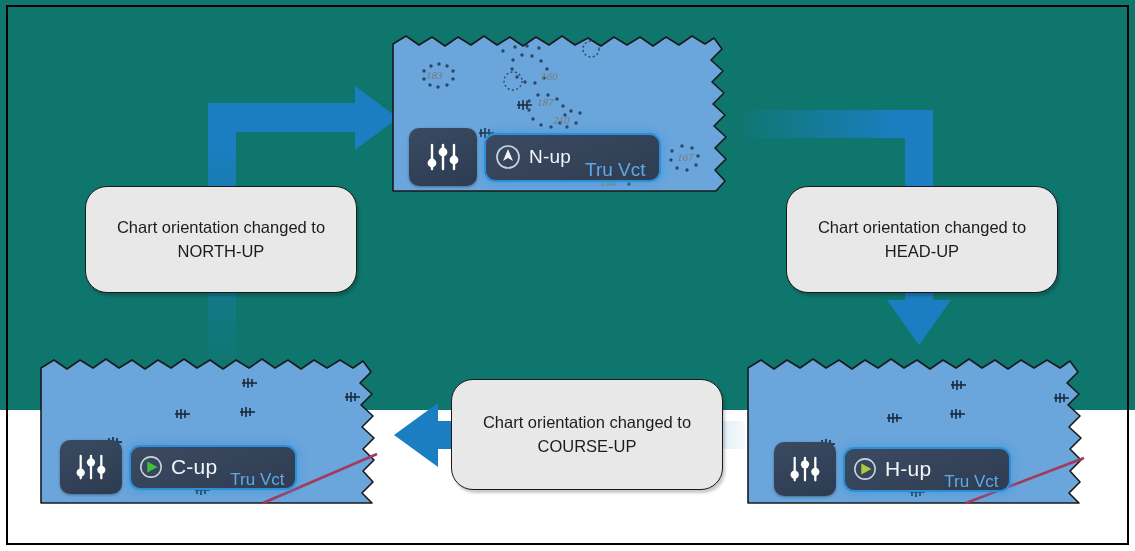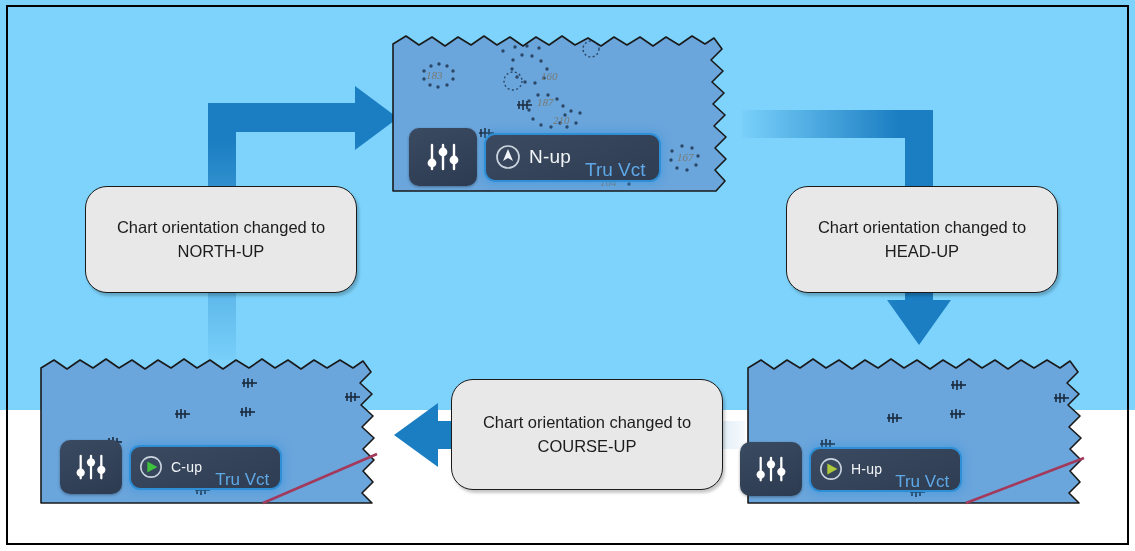--- a/index.html
+++ b/index.html
@@ -10,21 +10,21 @@
   body {
     width: 1135px;
     height: 551px;
     font-family: "Liberation Sans", sans-serif;
     overflow: hidden;
   }
   #canvas {
     position: relative;
     width: 1135px;
     height: 410px;
-    background: #7dd3fc;
+    background: #0f766e;
     box-sizing: border-box;
   }
   .frame-border {
     position: absolute;
     left: 6px;
     top: 5px;
     width: 1123px;
     height: 540px;
     border: 2px solid #000000;
     box-sizing: border-box;
@@ -72,21 +72,21 @@
     flex: none;
   }
   .orient-pill.sm { height: 41px; padding: 0 11px 0 8px; }
   .orient-icon { flex: none; }
   .orient-label {
     color: #f2f5f8;
     font-size: 19px;
     letter-spacing: .2px;
     white-space: nowrap;
   }
-  .orient-pill.sm .orient-label { font-size: 14px; text-align: center; }
+  .orient-pill.sm .orient-label { font-size: 21px; text-align: center; }
   .orient-mode {
     color: #5fa8e8;
     font-size: 19px;
     white-space: nowrap;
     margin-left: 6px;
     margin-top: 25px;
   }
   .orient-pill.sm .orient-mode { font-size: 17px; margin-left: 5px; }
 
   
@@ -428,21 +428,21 @@
         <g transform="translate(168,136)">
           <line x1="-6" y1="0" x2="9" y2="0"></line>
             <line x1="-4" y1="-4" x2="-4" y2="4"></line>
           <line x1="0" y1="-5" x2="0" y2="5"></line>
             <line x1="4" y1="-4" x2="4" y2="4"></line>
         </g>
       </g>
     </svg>
   </div>
 
-  <div class="ctrl-group" style="left:740px; top:442px;">
+  <div class="ctrl-group" style="left:774px; top:442px;">
     <div class="slider-box sm">
       <svg width="32" height="30" viewBox="0 0 34 32">
         <g stroke="#ffffff" stroke-width="2.4" stroke-linecap="round">
           <line x1="6" y1="4" x2="6" y2="28"></line>
           <line x1="17" y1="4" x2="17" y2="28"></line>
           <line x1="28" y1="4" x2="28" y2="28"></line>
         </g>
         <circle cx="6" cy="22" r="4.4" fill="#ffffff"></circle>
         <circle cx="17" cy="11" r="4.4" fill="#ffffff"></circle>
         <circle cx="28" cy="19" r="4.4" fill="#ffffff"></circle>

